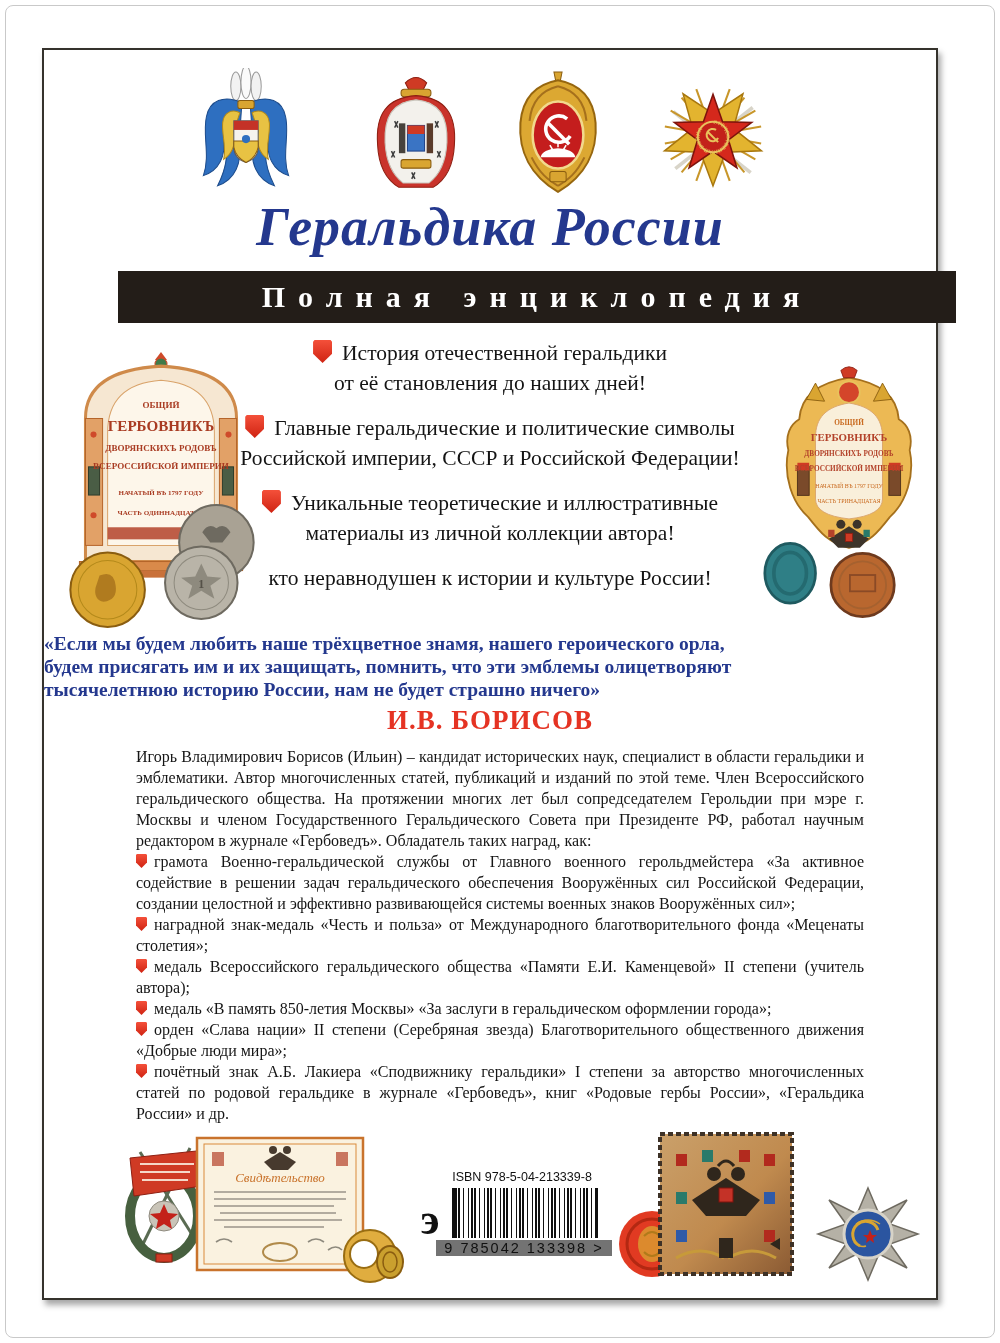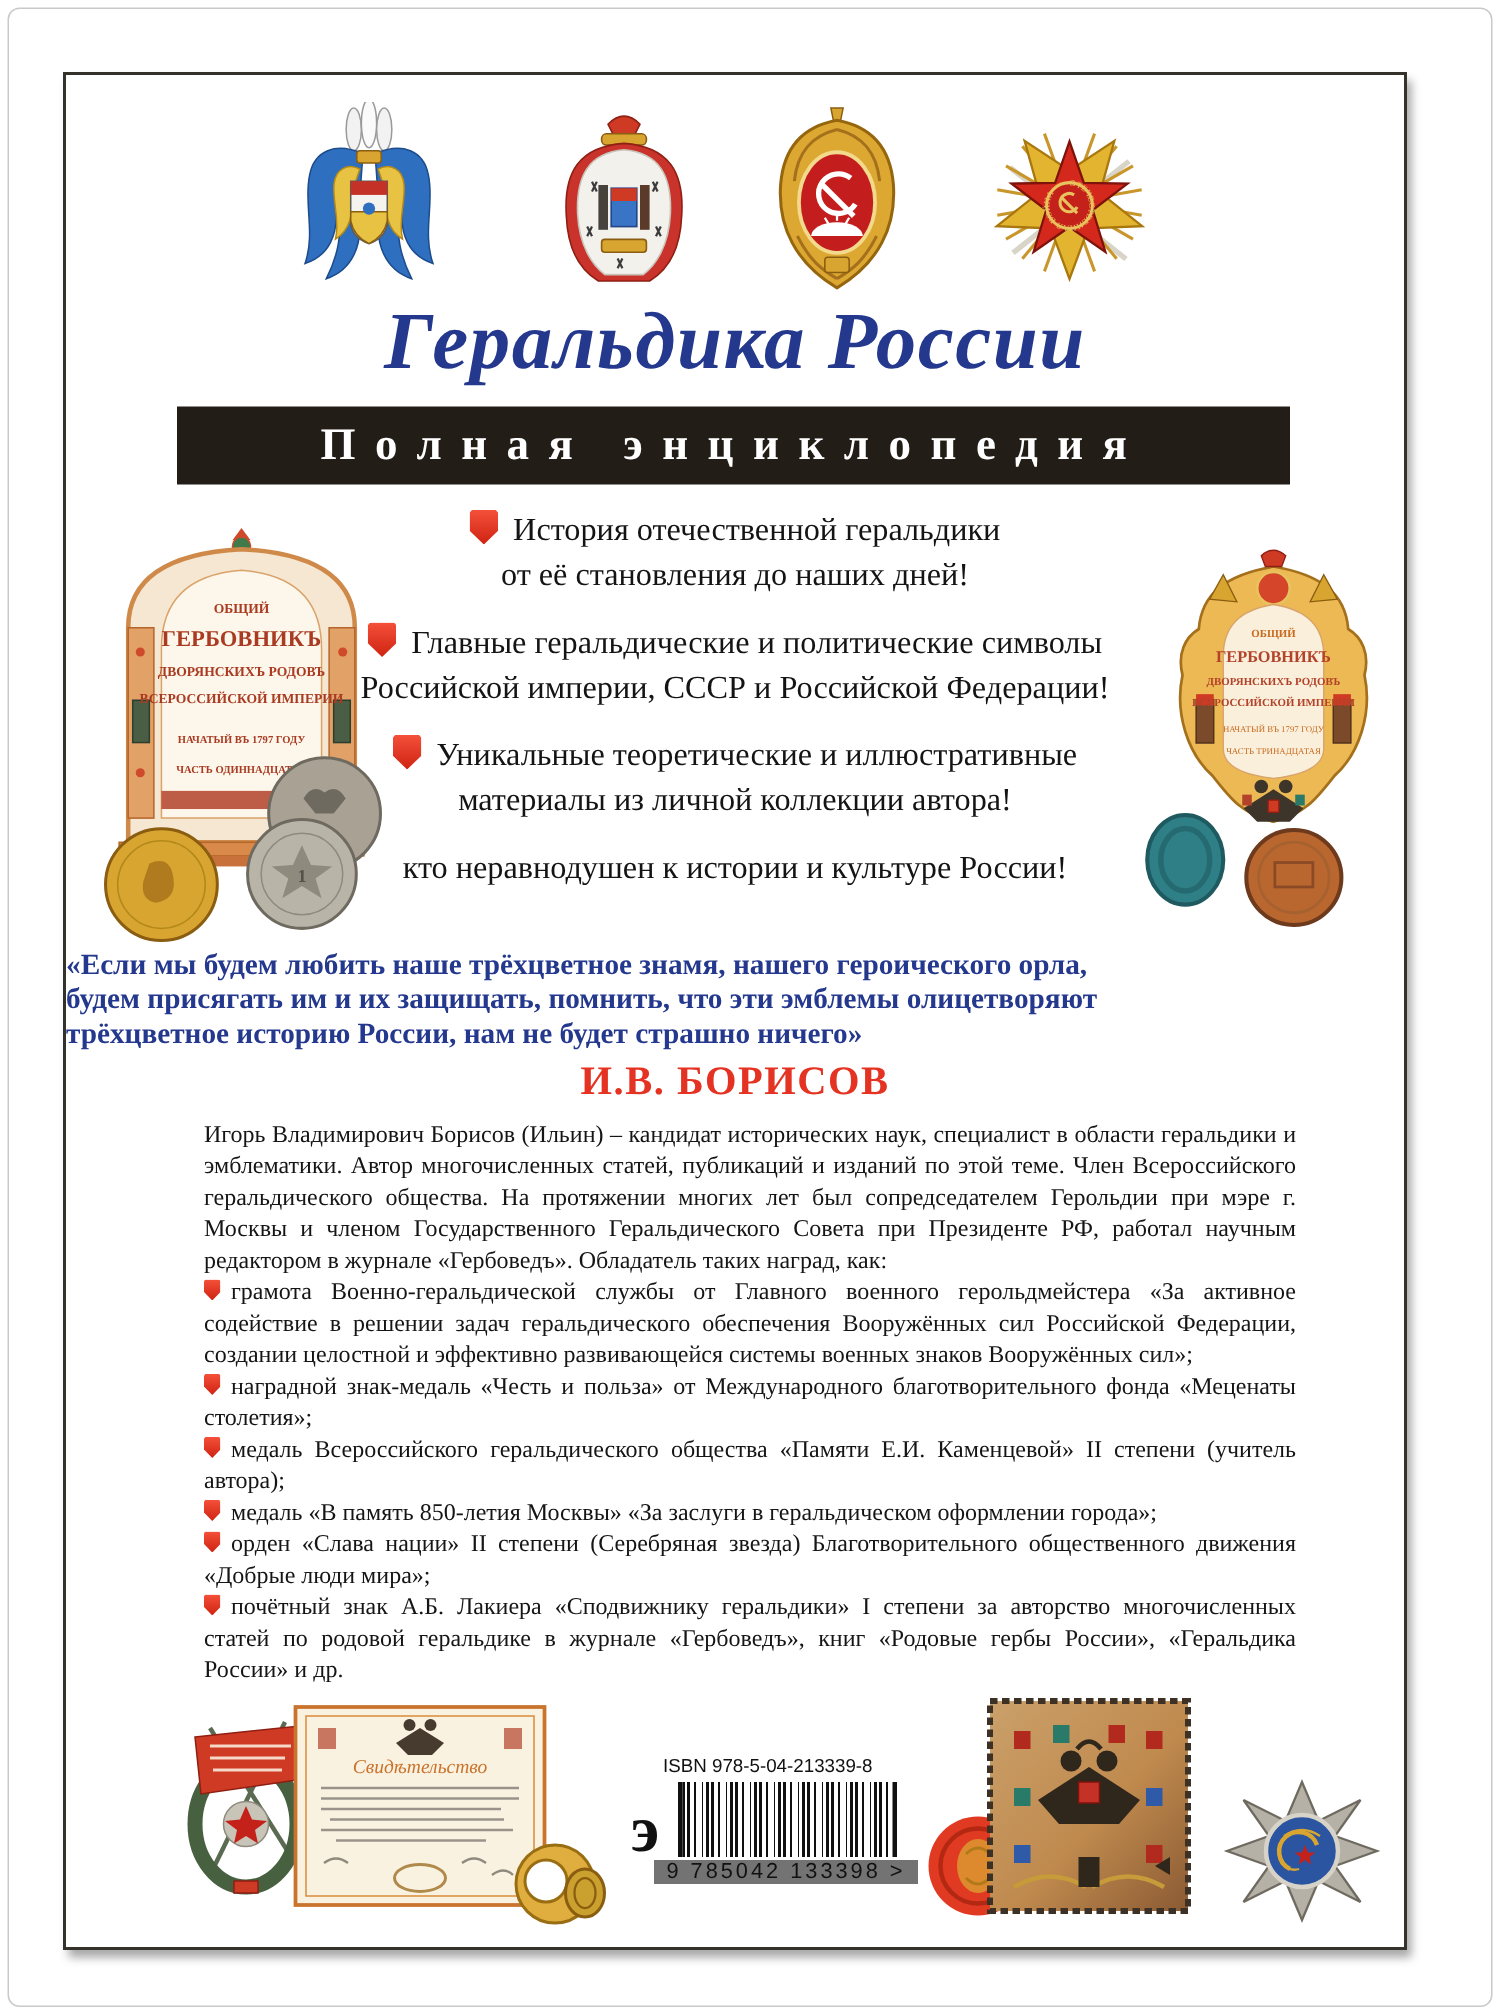--- a/index.html
+++ b/index.html
@@ -4,42 +4,42 @@
 <style>
   html,body{margin:0;padding:0;}
   body{width:1000px;height:1343px;position:relative;background:#ffffff;overflow:hidden;
        font-family:"Liberation Serif", serif;}
   .photo-frame{position:absolute;left:5px;top:5px;right:5px;bottom:5px;border:1px solid #c9c9c9;border-radius:8px;}
   .cover{position:absolute;left:42px;top:48px;width:892px;height:1248px;background:#fff;
          border:2px solid #35322c;box-shadow:3px 5px 6px rgba(0,0,0,.35);}
   .emblem{position:absolute;}
   .book-title{position:absolute;top:146px;left:0;width:100%;text-align:center;
       font-size:54px;font-weight:bold;font-style:italic;color:#24388e;letter-spacing:1px;}
-  .banner{position:absolute;left:74px;top:221px;width:742px;height:52px;background:#231d18;
+  .banner{position:absolute;left:74px;top:221px;width:838px;height:52px;background:#231d18;
       color:#fff;text-align:center;font-size:30px;line-height:52px;letter-spacing:13px;font-weight:600;}
   .features{position:absolute;left:146px;top:288px;width:600px;text-align:center;color:#141414;}
   .feature{margin:0 0 15px 0;font-size:21.5px;line-height:30px;}
   .feature span{display:block;white-space:nowrap;}
   .shield{display:inline-block;width:19px;height:23px;margin-right:10px;vertical-align:-3px;
       background:linear-gradient(#f4503a,#cf2312);
       clip-path:polygon(8% 0,92% 0,100% 8%,100% 60%,50% 100%,0 60%,0 8%);}
   .shield.small{width:11px;height:14px;margin-right:7px;vertical-align:-1px;}
   .feature .first{white-space:nowrap;}
   .quote{position:absolute;left:0;top:582px;width:100%;color:#24388e;
       font-weight:bold;font-size:19.5px;line-height:23px;}
   .quote span{display:block;white-space:nowrap;}
   .quote-author{position:absolute;left:0;top:655px;width:100%;text-align:center;color:#e53323;
       font-weight:bold;font-size:27px;letter-spacing:1px;}
   .bio{position:absolute;left:92px;top:696px;width:728px;font-size:16px;line-height:21px;color:#151515;
       text-align:justify;}
   .bio p{margin:0;}
   .bio .intro b{font-weight:normal;}
   .award{text-align:justify;}
   .eksmo{position:absolute;left:368px;top:1146px;width:36px;height:48px;}
-  .isbn-label{position:absolute;left:398px;top:1120px;width:160px;
+  .isbn-label{position:absolute;left:398px;top:1120px;width:160px;text-align:center;
       font-family:"Liberation Sans",sans-serif;font-size:12.5px;color:#111;}
   .bars{position:absolute;left:408px;top:1138px;width:140px;height:50px;
       background:repeating-linear-gradient(90deg,#101010 0 2px,#fff 2px 3px,#101010 3px 5px,#fff 5px 8px,#101010 8px 9px,#fff 9px 13px,#101010 13px 14px,#fff 14px 16px);
       border-left:3px solid #101010;border-right:3px solid #101010;}
   .barcode-digits{position:absolute;left:392px;top:1190px;width:176px;text-align:center;
       font-family:"Liberation Sans",sans-serif;font-size:14.5px;letter-spacing:2px;color:#111;background:#737373;}
   svg text{font-family:"Liberation Serif",serif;}
   .gerb-line{fill:#a93b22;font-weight:bold;}
 </style>
 </head>
@@ -218,21 +218,21 @@
       <span>материалы из личной коллекции автора!</span>
     </p>
     <p class="feature">
       <span>кто неравнодушен к истории и культуре России!</span>
     </p>
   </div>
 
   <div class="quote">
     <span>«Если мы будем любить наше трёхцветное знамя, нашего героического орла,</span>
     <span>будем присягать им и их защищать, помнить, что эти эмблемы олицетворяют</span>
-    <span>трёхцветное историю России, нам не будет страшно ничего»</span>
+    <span>тысячелетнюю историю России, нам не будет страшно ничего»</span>
   </div>
   <div class="quote-author">И.В. БОРИСОВ</div>
 
   <div class="bio">
     <p class="intro"><b>Игорь Владимирович Борисов (Ильин)</b><span> – кандидат исторических наук, специалист в области геральдики и эмблематики. Автор многочисленных статей, публикаций и изданий по этой теме. Член Всероссийского геральдического общества. На протяжении многих лет был сопредседателем Герольдии при мэре г. Москвы и членом Государственного Геральдического Совета при Президенте РФ, работал научным редактором в журнале «Гербоведъ». Обладатель таких наград, как:</span></p>
     <p class="award"><i class="shield small"></i><span>грамота Военно-геральдической службы от Главного военного герольдмейстера «За активное содействие в решении задач геральдического обеспечения Вооружённых сил Российской Федерации, создании целостной и эффективно развивающейся системы военных знаков Вооружённых сил»;</span></p>
     <p class="award"><i class="shield small"></i><span>наградной знак-медаль «Честь и польза» от Международного благотворительного фонда «Меценаты столетия»;</span></p>
     <p class="award"><i class="shield small"></i><span>медаль Всероссийского геральдического общества «Памяти Е.И. Каменцевой» II степени (учитель автора);</span></p>
     <p class="award"><i class="shield small"></i><span>медаль «В память 850-летия Москвы» «За заслуги в геральдическом оформлении города»;</span></p>
     <p class="award"><i class="shield small"></i><span>орден «Слава нации» II степени (Серебряная звезда) Благотворительного общественного движения «Добрые люди мира»;</span></p>

